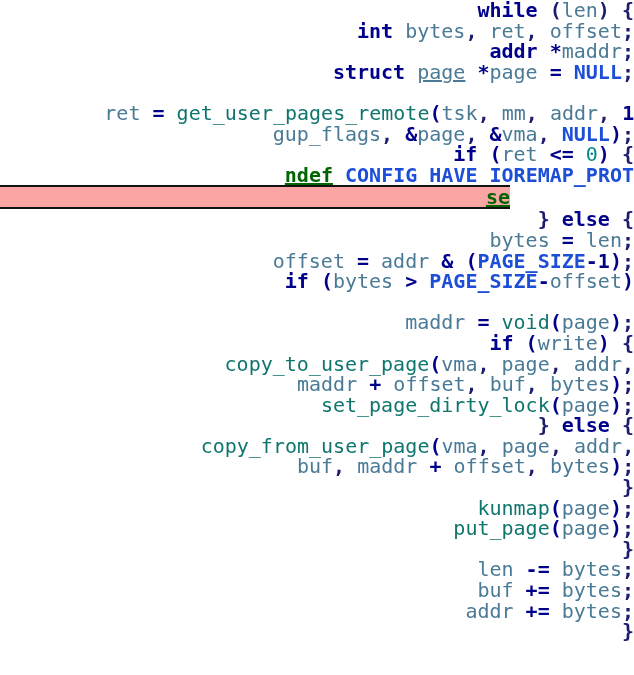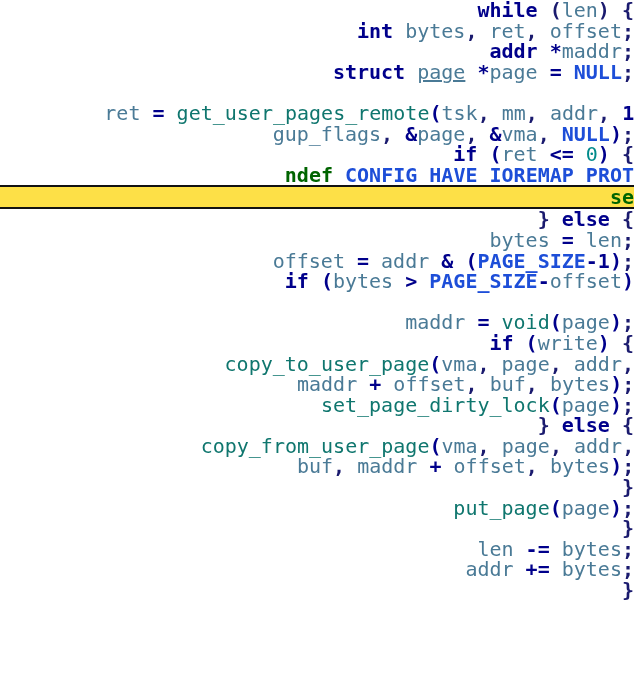--- a/index.html
+++ b/index.html
@@ -32,36 +32,36 @@
     box-sizing: border-box;
     letter-spacing: 0px;
     text-align: right;
   }
 
   .code-line.clipped {
     padding-left: 0px;
   }
 
   .code-line.highlight {
-    background: #fde047;
+    background: #fca5a5;
     border-top: 2px solid #121212;
     border-bottom: 2px solid #121212;
     height: 24px;
     line-height: 20px;
     margin-left: 0;
     padding-left: 0;
-    width: 634px;
+    width: 510px;
   }
 
   
   .t-kw       { color: #00008b; font-weight: bold; }   
   .t-id       { color: #4a7a96; }                       
   .t-fn       { color: #0f766e; }                       
   .t-macro    { color: #1d4ed8; font-weight: bold; }    
-  .t-pp       { color: #006400; font-weight: bold; }    
+  .t-pp       { color: #006400; font-weight: bold; text-decoration: underline; }    
   .t-op       { color: #00008b; font-weight: bold; }    
   .t-punct    { color: #1a1a6e; font-weight: bold; }    
   .t-num      { color: #008b8b; }                       
   .t-num2     { color: #00008b; font-weight: bold; }    
   .t-type     { color: #4a7a96; text-decoration: underline; }
   .t-paren    { color: #00008b; font-weight: bold; }
   .t-plain    { color: #4a7a96; }
 </style>
 </head>
 <body>
@@ -84,18 +84,20 @@
     <div class="code-line" title="">&nbsp;</div>
     <div class="code-line" title="        maddr = kmap(page);"><span class="t-plain">            </span><span class="t-id">maddr</span><span class="t-plain"> </span><span class="t-op">=</span><span class="t-plain"> </span><span class="t-fn">void</span><span class="t-paren">(</span><span class="t-id">page</span><span class="t-paren">)</span><span class="t-punct">;</span></div>
     <div class="code-line" title="        if (write) {"><span class="t-plain">            </span><span class="t-kw">if</span><span class="t-plain"> </span><span class="t-paren">(</span><span class="t-id">write</span><span class="t-paren">)</span><span class="t-plain"> </span><span class="t-punct">{</span></div>
     <div class="code-line" title="            copy_to_user_page(vma, page, addr,"><span class="t-plain">                </span><span class="t-fn">copy_to_user_page</span><span class="t-paren">(</span><span class="t-id">vma</span><span class="t-punct">,</span><span class="t-plain"> </span><span class="t-id">page</span><span class="t-punct">,</span><span class="t-plain"> </span><span class="t-id">addr</span><span class="t-punct">,</span></div>
     <div class="code-line" title="                    maddr + offset, buf, bytes);"><span class="t-plain">                        </span><span class="t-id">maddr</span><span class="t-plain"> </span><span class="t-op">+</span><span class="t-plain"> </span><span class="t-id">offset</span><span class="t-punct">,</span><span class="t-plain"> </span><span class="t-id">buf</span><span class="t-punct">,</span><span class="t-plain"> </span><span class="t-id">bytes</span><span class="t-paren">)</span><span class="t-punct">;</span></div>
     <div class="code-line" title="            set_page_dirty_lock(page);"><span class="t-plain">                </span><span class="t-fn">set_page_dirty_lock</span><span class="t-paren">(</span><span class="t-id">page</span><span class="t-paren">)</span><span class="t-punct">;</span></div>
     <div class="code-line" title="        } else {"><span class="t-plain">            </span><span class="t-punct">}</span><span class="t-plain"> </span><span class="t-kw">else</span><span class="t-plain"> </span><span class="t-punct">{</span></div>
     <div class="code-line" title="            copy_from_user_page(vma, page, addr,"><span class="t-plain">                </span><span class="t-fn">copy_from_user_page</span><span class="t-paren">(</span><span class="t-id">vma</span><span class="t-punct">,</span><span class="t-plain"> </span><span class="t-id">page</span><span class="t-punct">,</span><span class="t-plain"> </span><span class="t-id">addr</span><span class="t-punct">,</span></div>
     <div class="code-line" title="                    buf, maddr + offset, bytes);"><span class="t-plain">                        </span><span class="t-id">buf</span><span class="t-punct">,</span><span class="t-plain"> </span><span class="t-id">maddr</span><span class="t-plain"> </span><span class="t-op">+</span><span class="t-plain"> </span><span class="t-id">offset</span><span class="t-punct">,</span><span class="t-plain"> </span><span class="t-id">bytes</span><span class="t-paren">)</span><span class="t-punct">;</span></div>
     <div class="code-line" title="        }"><span class="t-plain">            </span><span class="t-punct">}</span></div>
+    <div class="code-line" title="        kunmap(page);"><span class="t-plain">            </span><span class="t-fn">kunmap</span><span class="t-paren">(</span><span class="t-id">page</span><span class="t-paren">)</span><span class="t-punct">;</span></div>
     <div class="code-line" title="        put_page(page);"><span class="t-plain">            </span><span class="t-fn">put_page</span><span class="t-paren">(</span><span class="t-id">page</span><span class="t-paren">)</span><span class="t-punct">;</span></div>
     <div class="code-line" title="    }"><span class="t-plain">        </span><span class="t-punct">}</span></div>
     <div class="code-line" title="    len -= bytes;"><span class="t-plain">        </span><span class="t-id">len</span><span class="t-plain"> </span><span class="t-op">-=</span><span class="t-plain"> </span><span class="t-id">bytes</span><span class="t-punct">;</span></div>
+    <div class="code-line" title="    buf += bytes;"><span class="t-plain">        </span><span class="t-id">buf</span><span class="t-plain"> </span><span class="t-op">+=</span><span class="t-plain"> </span><span class="t-id">bytes</span><span class="t-punct">;</span></div>
     <div class="code-line" title="    addr += bytes;"><span class="t-plain">        </span><span class="t-id">addr</span><span class="t-plain"> </span><span class="t-op">+=</span><span class="t-plain"> </span><span class="t-id">bytes</span><span class="t-punct">;</span></div>
     <div class="code-line" title="}"><span class="t-punct">}</span></div>
   </div>
 
 </body></html>

